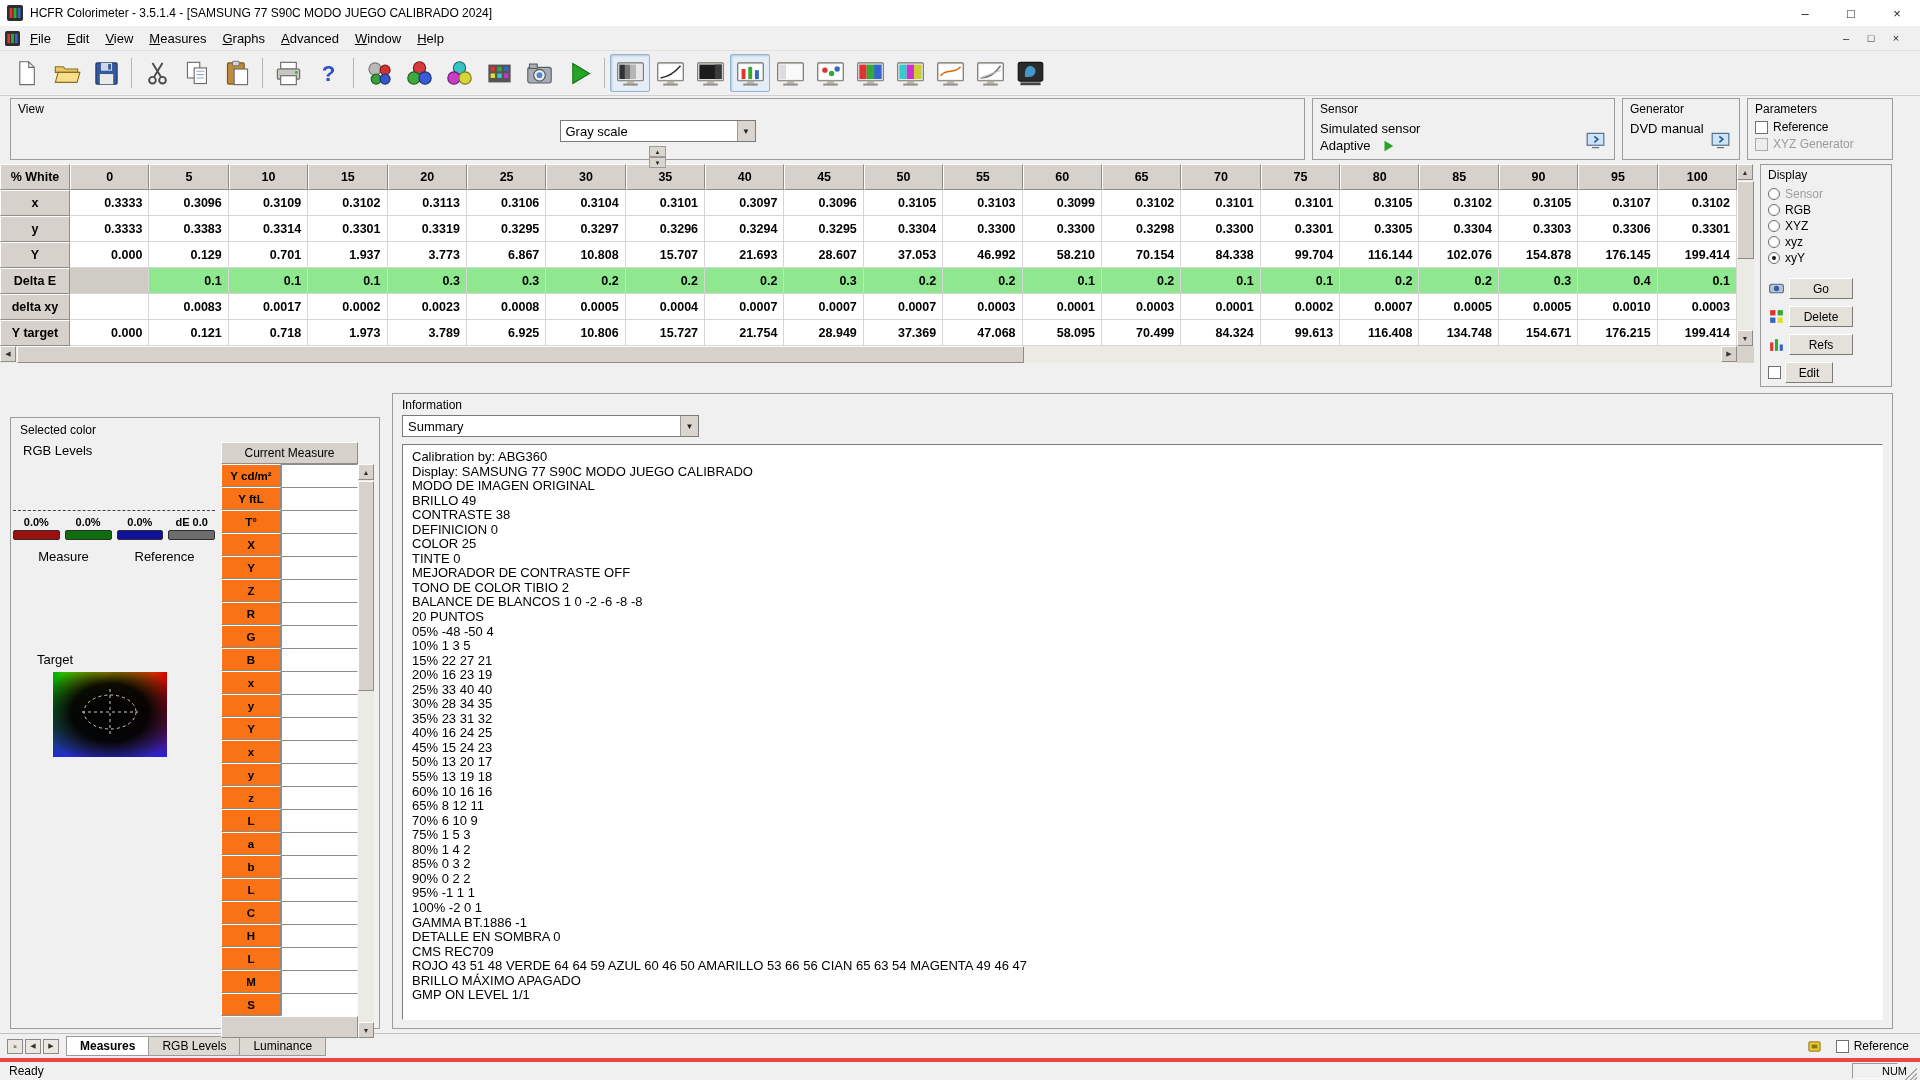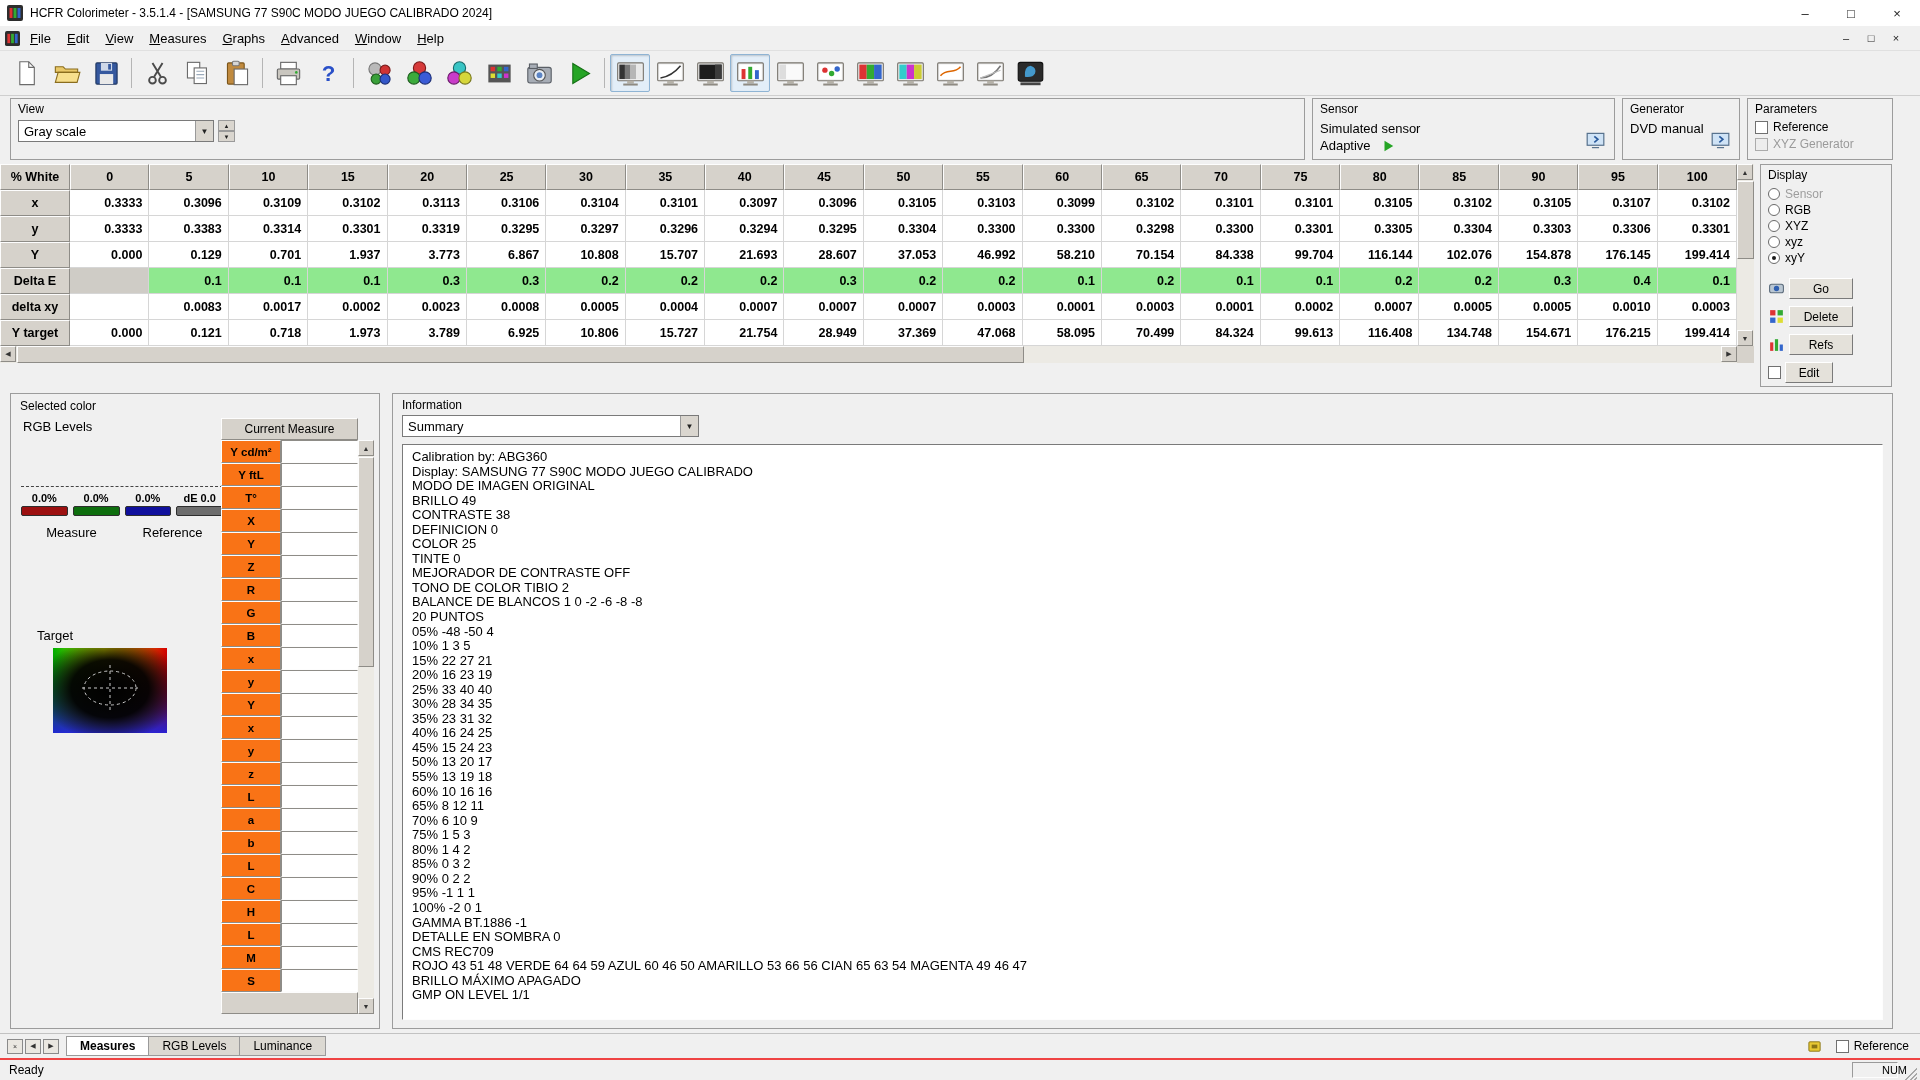--- a/index.html
+++ b/index.html
@@ -27,21 +27,21 @@
   .tsep { width:1px; height:30px; background:#b5b5b5; margin:0 5px; }
 
   
   .panels-row { display:flex; gap:7px; padding:2px 27px 2px 10px; height:66px; flex:0 0 auto; }
   .panel { border:1px solid #9c9c9c; padding:3px 7px; position:relative; background:#f0f0f0; }
   .panel-title { font-size:12px; margin-bottom:4px; }
   .view-panel { flex:1; }
   .sensor-panel { width:303px; }
   .generator-panel { width:118px; }
   .parameters-panel { width:146px; }
-  .view-row { display:flex; gap:4px; align-items:center; }
+  .view-row { display:flex; gap:4px; align-items:center;flex-direction:column; }
   .combo { height:22px; background:#fff; border:1px solid #7a7a7a; display:flex; align-items:stretch; }
   .combo-text { flex:1; padding:1px 5px; font-size:13px; white-space:nowrap; overflow:hidden; display:flex; align-items:center; }
   .combo-btn { width:18px; background:#dad6cf; border-left:1px solid #9a9a9a; display:flex; align-items:center; justify-content:center; font-size:8px; color:#222; }
   .mode-combo { width:196px; flex:0 0 auto; }
   .colorspace-field { flex:1; height:22px; border:1px solid #7a7a7a; background:#fff; display:flex; align-items:center; padding:0 5px; font-weight:bold; font-size:13.5px; white-space:pre; overflow:hidden; }
   .spinner { width:17px; height:22px; display:flex; flex-direction:column; flex:0 0 auto; }
   .spin-btn { flex:1; background:#dad6cf; border:1px solid #9a9a9a; font-size:6px; display:flex; align-items:center; justify-content:center; color:#222; }
   .sensor-line { font-size:13px; line-height:17px; }
   .adaptive-row { display:flex; align-items:center; gap:10px; }
   .panel-corner-icon { position:absolute; right:9px; top:32px; width:19px; height:19px; }
@@ -77,24 +77,24 @@
   .radio.on::after { content:""; position:absolute; inset:3px; border-radius:50%; background:#1a1a1a; }
   .radio-row.disabled { color:#9d9d9d; }
   .dbtn-row { display:flex; align-items:center; gap:4px; margin-top:7px; }
   .dbtn-row.first { margin-top:12px; }
   .dbtn { width:64px; height:21px; background:#e4e1da; border:1px solid; border-color:#fff #7a7a7a #7a7a7a #fff; font-size:12px; display:flex; align-items:center; justify-content:center; }
   .dicon { width:17px; height:17px; flex:0 0 auto; }
   .dicon svg { width:17px; height:17px; }
 
   
   .bottom-zone { flex:1; display:flex; gap:12px; padding:6px 27px 4px 10px; min-height:0; }
-  .selected-panel { width:370px; border:1px solid #9c9c9c; position:relative; flex:0 0 auto; }
+  .selected-panel { width:370px; border:1px solid #9c9c9c; position:relative; flex:0 0 auto;margin-top:24px; }
   .sp-title { position:absolute; left:9px; top:5px; font-size:12px; }
   .rgb-levels-label { position:absolute; left:12px; top:25px; font-size:13px; }
-  .bars-zone { position:absolute; left:10px; top:92px; width:202px; }
+  .bars-zone { position:absolute; left:2px; top:92px; width:202px; }
   .bars-dash { border-top:1px dashed #444; margin-bottom:5px; }
   .bars-row { display:flex; gap:5px; }
   .bar-col { flex:1; text-align:center; }
   .bar-val { font-size:11px; font-weight:bold; white-space:nowrap; }
   .bar { height:10px; margin-top:2px; border:1px solid #2e2e2e; border-radius:2px; }
   .bar-names { display:flex; margin-top:9px; font-size:13px; }
   .bar-name-measure { width:50%; text-align:center; }
   .bar-name-reference { width:50%; text-align:center; }
   .target-label { position:absolute; left:26px; top:234px; font-size:13px; }
   .cie-thumb { position:absolute; left:42px; top:254px; width:114px; height:85px; }
@@ -113,21 +113,21 @@
   .info-combo { width:297px; margin-top:3px; flex:0 0 auto; }
   .info-text { flex:1; margin-top:7px; background:#fff; border:1px solid; border-color:#7a7a7a #fdfdfd #fdfdfd #7a7a7a; padding:5px 9px; font-size:13px; line-height:14.55px; white-space:pre; overflow:hidden; }
 
   
   .tabbar { height:25px; display:flex; align-items:center; padding:0 7px; gap:2px; border-top:1px solid #c2c2c2; flex:0 0 auto; }
   .tnav { width:16px; height:15px; border:1px solid #8a8a8a; background:#eae7e1; font-size:7px; display:flex; align-items:center; justify-content:center; color:#333; }
   .tab { padding:0 13px; height:20px; font-size:12px; display:flex; align-items:center; border:1px solid #9a9a9a; background:#dcd9d2; margin-left:-1px; }
   .tab.active { background:#fff; font-weight:bold; z-index:1; }
   .tab-right { margin-left:auto; display:flex; align-items:center; gap:14px; padding-right:4px; }
   .warn-icon svg { width:15px; height:15px; display:block; }
-  .statusbar { height:22px; border-top:2px solid #ef4444; display:flex; align-items:center; padding:0 3px 0 9px; font-size:12px; gap:5px; flex:0 0 auto; }
+  .statusbar { height:22px; border-top:4px solid #ef4444; display:flex; align-items:center; padding:0 3px 0 9px; font-size:12px; gap:5px; flex:0 0 auto; }
   .sb-ready { flex:1; }
   .sb-pane { width:46px; height:16px; border:1px solid; border-color:#9a9a9a #fdfdfd #fdfdfd #9a9a9a; display:flex; align-items:center; justify-content:center; font-size:11px;padding-left:39px; }
   .grip { width:14px; height:14px; align-self:flex-end; background:linear-gradient(135deg, transparent 0 55%, #a8a8a8 55% 62%, transparent 62% 72%, #a8a8a8 72% 79%, transparent 79% 89%, #a8a8a8 89% 96%, transparent 96%); }
   u { text-decoration:underline; }
 </style>
 </head>
 <body>
 
 <div class="app">
 

